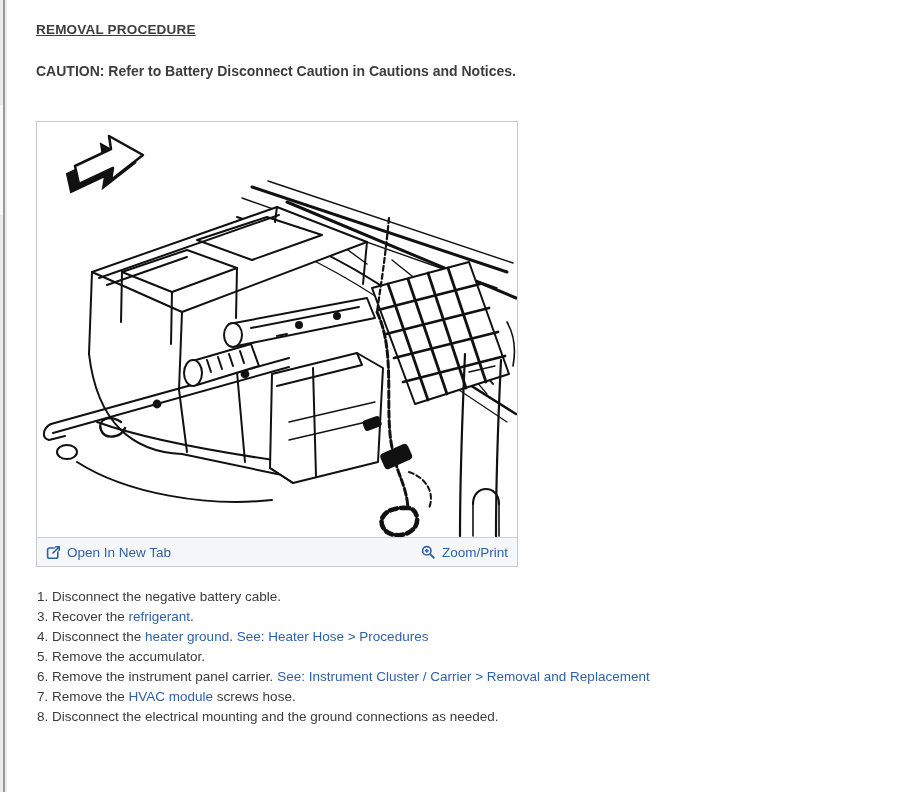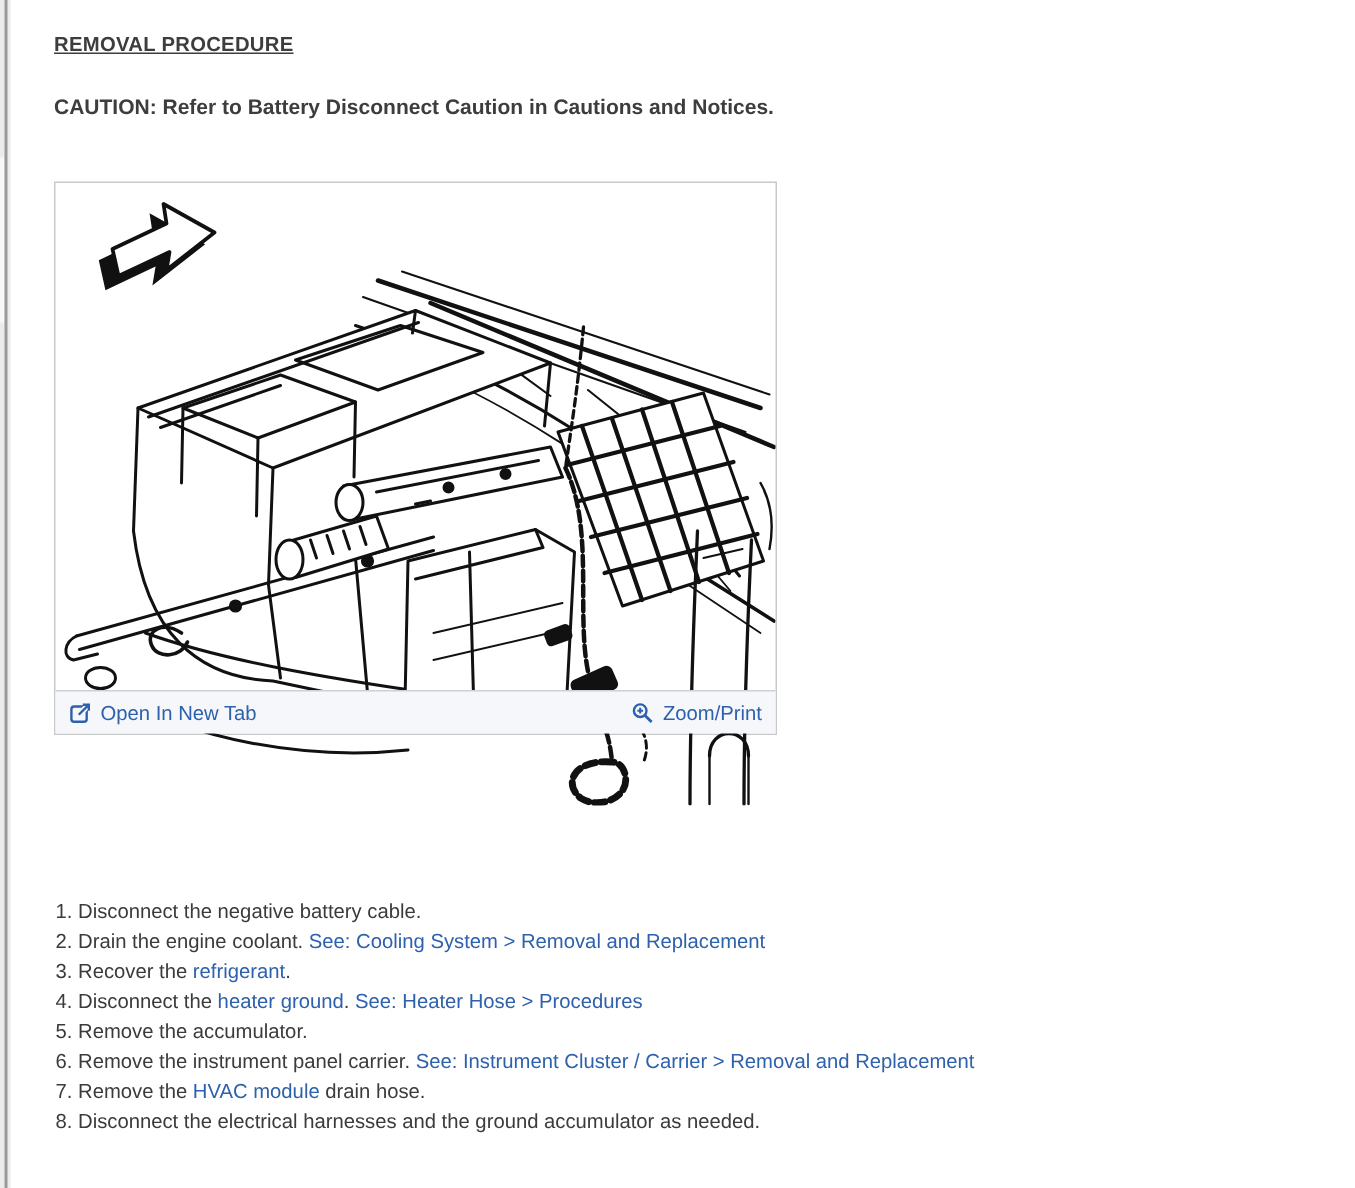--- a/index.html
+++ b/index.html
@@ -17,37 +17,37 @@
   .page-title{
     position:absolute;left:36px;top:22px;
     font-size:13.5px;font-weight:bold;color:#3d3d3d;letter-spacing:.2px;text-decoration:underline;
   }
   .caution{
     position:absolute;left:36px;top:63px;
     font-size:14px;font-weight:bold;color:#3d3d3d;
   }
 
   .figure-frame{
-    position:absolute;left:36px;top:121px;width:482px;height:369px;
+    position:absolute;left:36px;top:121px;width:482px;height:446px;
     border:1px solid #c9c9c9;box-sizing:border-box;background:#fff;
   }
   .figure-canvas{display:block;width:480px;height:415px;}
   .figure-footer{
     position:absolute;left:0;bottom:0;width:100%;height:29px;
     box-sizing:border-box;border-top:1px solid #ccd1d7;background:#f5f7fa;
     display:flex;align-items:center;justify-content:space-between;
     padding:0 9px;
   }
   .fig-link{
     display:flex;align-items:center;gap:6px;
     color:#2e61ac;font-size:13.5px;text-decoration:none;cursor:pointer;
   }
   .fig-link svg{display:block;}
 
-  .steps{position:absolute;left:37px;top:587px;font-size:13.5px;line-height:20px;margin-top:11px;}
+  .steps{position:absolute;left:37px;top:587px;font-size:13.5px;line-height:20px;}
   .step{white-space:nowrap;}
   .step-num{color:#3b3b3b;}
   .steps a.link{color:#2e61ac;text-decoration:none;cursor:pointer;}
   .steps span{color:#3b3b3b;}
 
   .art{stroke:#111;fill:none;stroke-linecap:round;stroke-linejoin:round;}
 </style>
 </head>
 <body>
 
@@ -173,20 +173,19 @@
         <path d="M5.8 3.9 L5.8 7.7 M3.9 5.8 L7.7 5.8" stroke="#2e61ac" stroke-width="1.4"></path>
         <path d="M9 9 L13.4 13.4" stroke="#2e61ac" stroke-width="1.9"></path>
       </svg>
       <span>Zoom/Print</span>
     </a>
   </div>
 </div>
 
 <div class="steps">
     <div class="step"><span class="step-num">1. </span><span>Disconnect the negative battery cable.</span></div>
-    <div class="step"><span class="step-num">2. </span><span>Drain the engine coolant. </span><a class="link">See: Cooling System &gt; Removal and Replacement</a></div>
     <div class="step"><span class="step-num">3. </span><span>Recover the </span><a class="link">refrigerant</a><span>.</span></div>
     <div class="step"><span class="step-num">4. </span><span>Disconnect the </span><a class="link">heater ground</a><span>. </span><a class="link">See: Heater Hose &gt; Procedures</a></div>
     <div class="step"><span class="step-num">5. </span><span>Remove the accumulator.</span></div>
     <div class="step"><span class="step-num">6. </span><span>Remove the instrument panel carrier. </span><a class="link">See: Instrument Cluster / Carrier &gt; Removal and Replacement</a></div>
-    <div class="step"><span class="step-num">7. </span><span>Remove the </span><a class="link">HVAC module</a><span> drain hose.</span></div>
-    <div class="step"><span class="step-num">8. </span><span>Disconnect the electrical harnesses and the ground accumulator as needed.</span></div>
+    <div class="step"><span class="step-num">7. </span><span>Remove the </span><a class="link">HVAC module</a><span> screws hose.</span></div>
+    <div class="step"><span class="step-num">8. </span><span>Disconnect the electrical mounting and the ground connections as needed.</span></div>
   </div>
 
 </body></html>

